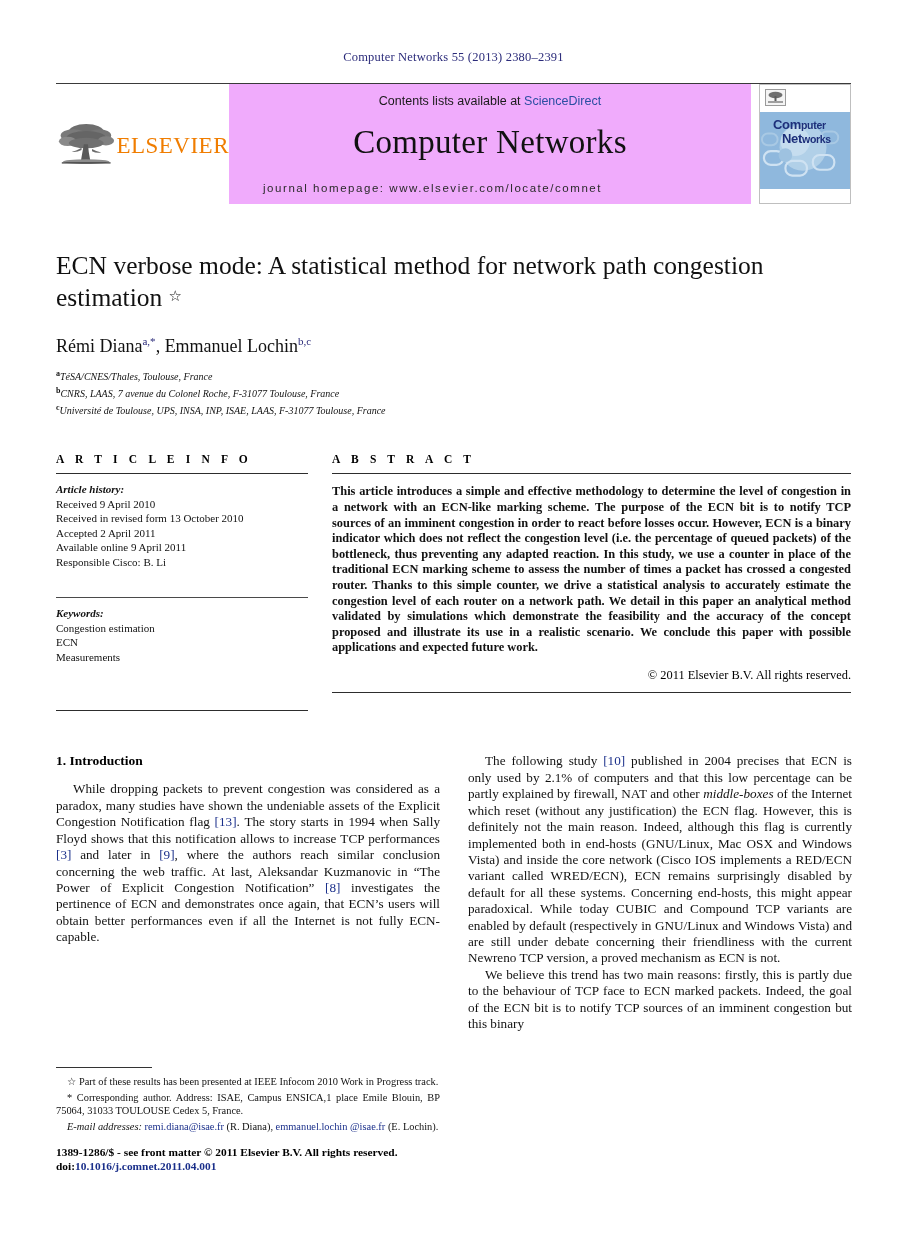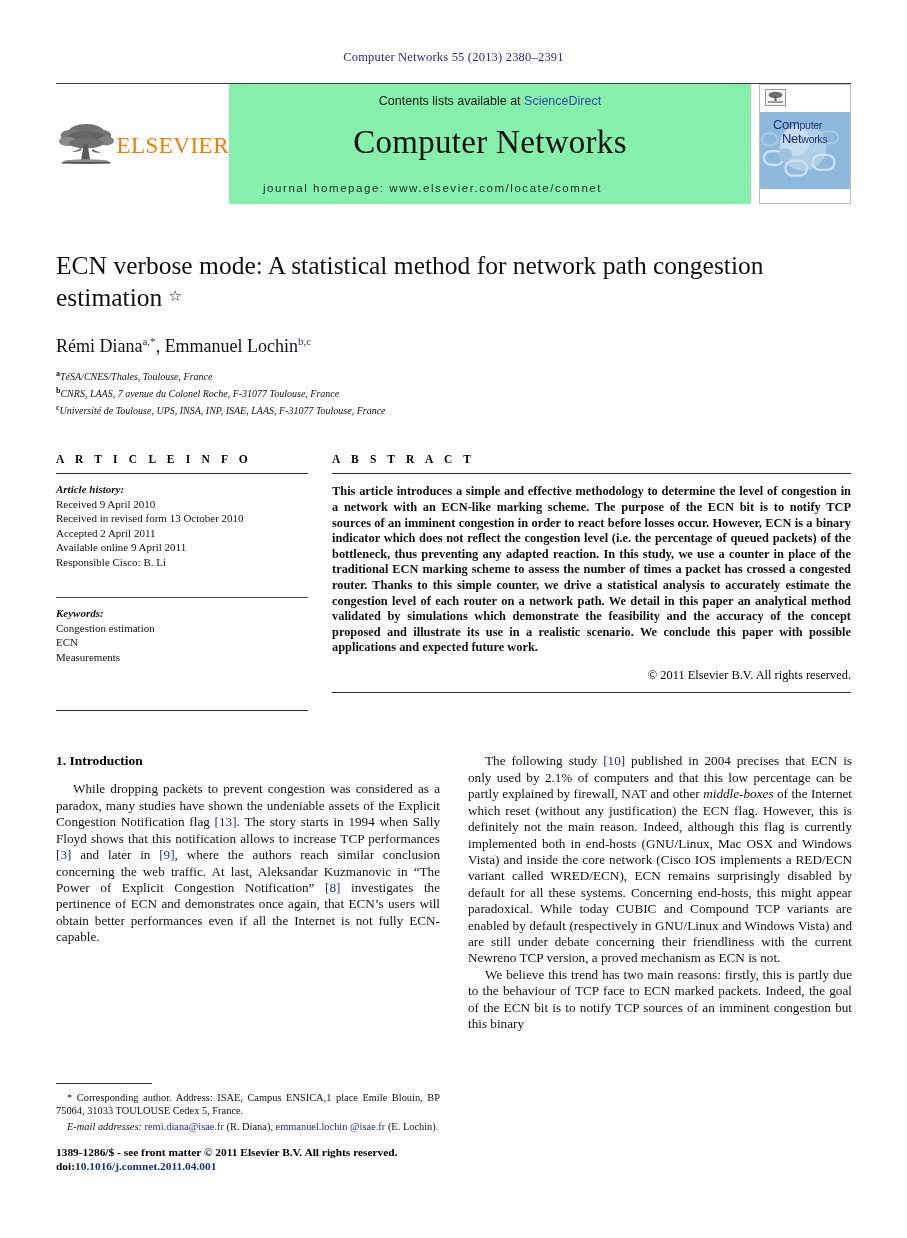--- a/index.html
+++ b/index.html
@@ -59,21 +59,21 @@
   .elsevier-word {
     color: #f07d00;
     font-family: "Liberation Serif", serif;
     font-size: 23px;
     letter-spacing: 0.5px;
     line-height: 1;
     margin-top: -2px;
   }
   .masthead-center {
     flex: 1 1 auto;
-    background: #86efac;
+    background: #f0abfc;
     position: relative;
     display: flex;
     flex-direction: column;
     align-items: center;
   }
   .contents-line {
     font-family: "Liberation Sans", sans-serif;
     font-size: 12.5px;
     color: #1a1a1a;
     margin-top: 10px;
@@ -129,21 +129,21 @@
     top: 27px;
     bottom: 14px;
     background: #8fb8dd;
     overflow: hidden;
   }
   .cover-title {
     position: absolute;
     left: 13px; top: 6px;
     color: #1d2f7a;
     font-family: "Liberation Sans", sans-serif;
-    font-weight: normal;
+    font-weight: bold;
     font-size: 13px;
     line-height: 13px;
     z-index: 3;
     letter-spacing: -0.3px;
   }
   .cover-title .sm { font-size: 10.5px; }
   .cover-title .l2 { margin-left: 9px; display:block; }
   .cover-shapes { position:absolute; inset:0; z-index:1; }
 
   
@@ -380,20 +380,21 @@
 
   <div class="body-cols">
 
     <div class="bcol" style="height:420px;">
       <h2 class="sec-title">1. Introduction</h2>
       <p class="para"><span>While dropping packets to prevent congestion was considered as a paradox, many studies have shown the undeniable assets of the Explicit Congestion Notification flag </span><span class="cite">[13]</span><span>. The story starts in 1994 when Sally Floyd shows that this notification allows to increase TCP performances </span><span class="cite">[3]</span><span> and later in </span><span class="cite">[9]</span><span>, where the authors reach similar conclusion concerning the web traffic. At last, Aleksandar Kuzmanovic in “The Power of Explicit Congestion Notification” </span><span class="cite">[8]</span><span> investigates the pertinence of ECN and demonstrates once again, that ECN’s users will obtain better performances even if all the Internet is not fully ECN-capable.</span></p>
 
       <div class="footnote-area">
         <div class="fn-rule"></div>
         <div class="footnotes">
+          <p class="fn-indent">☆ Part of these results has been presented at IEEE Infocom 2010 Work in Progress track.</p>
           <p class="fn-indent">* Corresponding author. Address: ISAE, Campus ENSICA,1 place Emile Blouin, BP 75064, 31033 TOULOUSE Cedex 5, France.</p>
           <p class="fn-indent"><span class="ital">E-mail addresses:</span> <span class="link">remi.diana@isae.fr</span><span> (R. Diana), </span><span class="link">emmanuel.lochin @isae.fr</span><span> (E. Lochin).</span></p>
         </div>
         <div class="frontmatter">
           <div>1389-1286/$ - see front matter © 2011 Elsevier B.V. All rights reserved.</div>
           <div><span>doi:</span><span class="link">10.1016/j.comnet.2011.04.001</span></div>
         </div>
       </div>
     </div>
 

